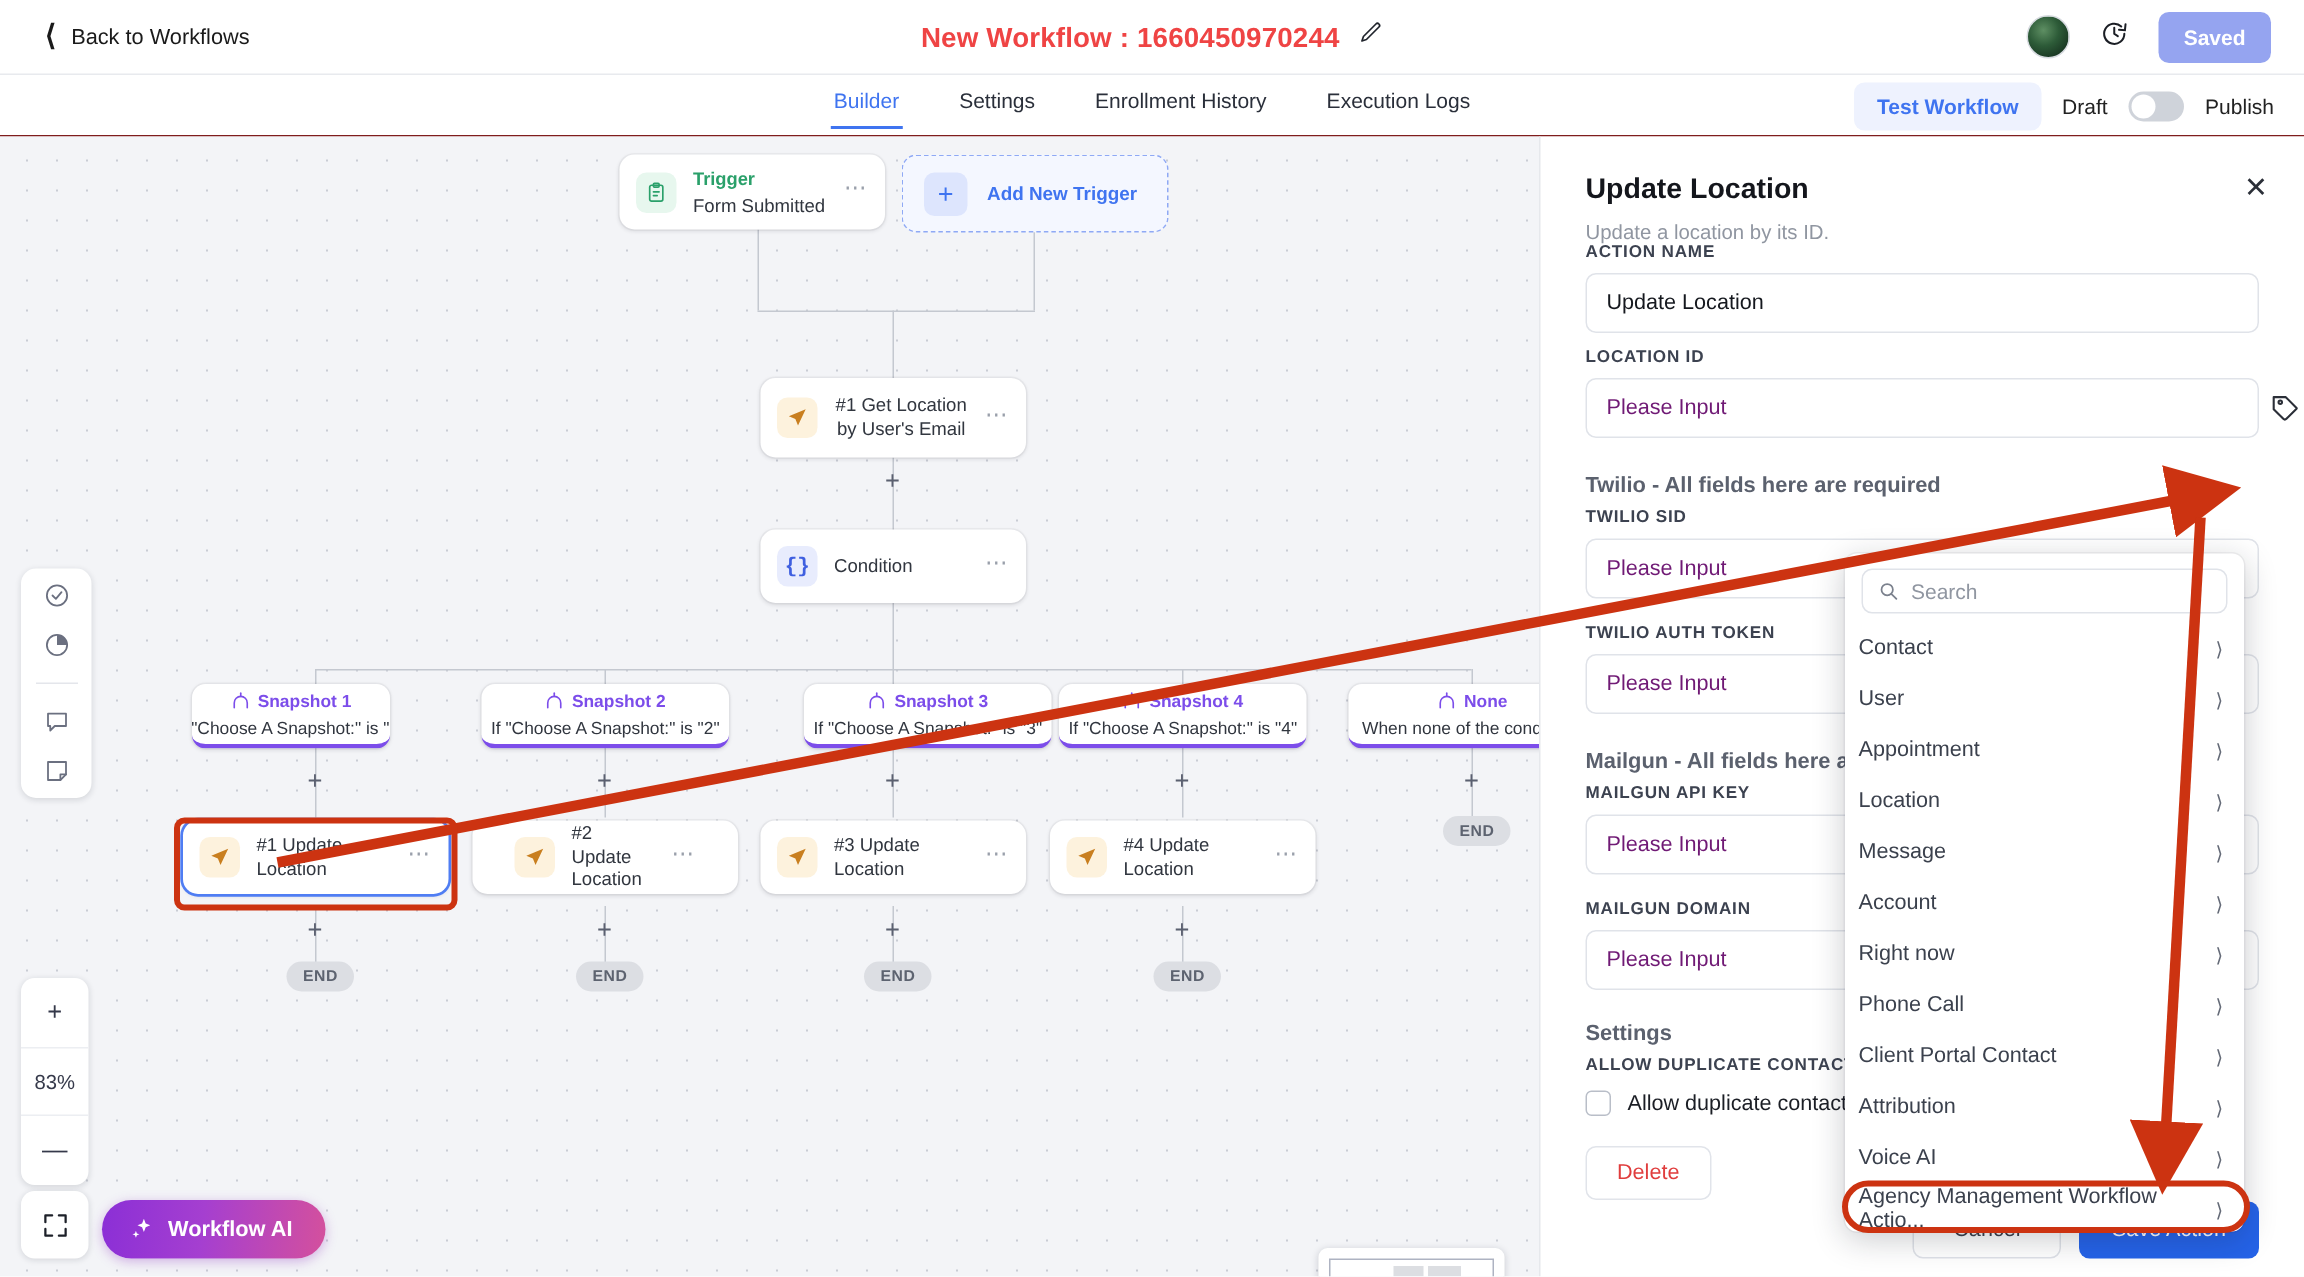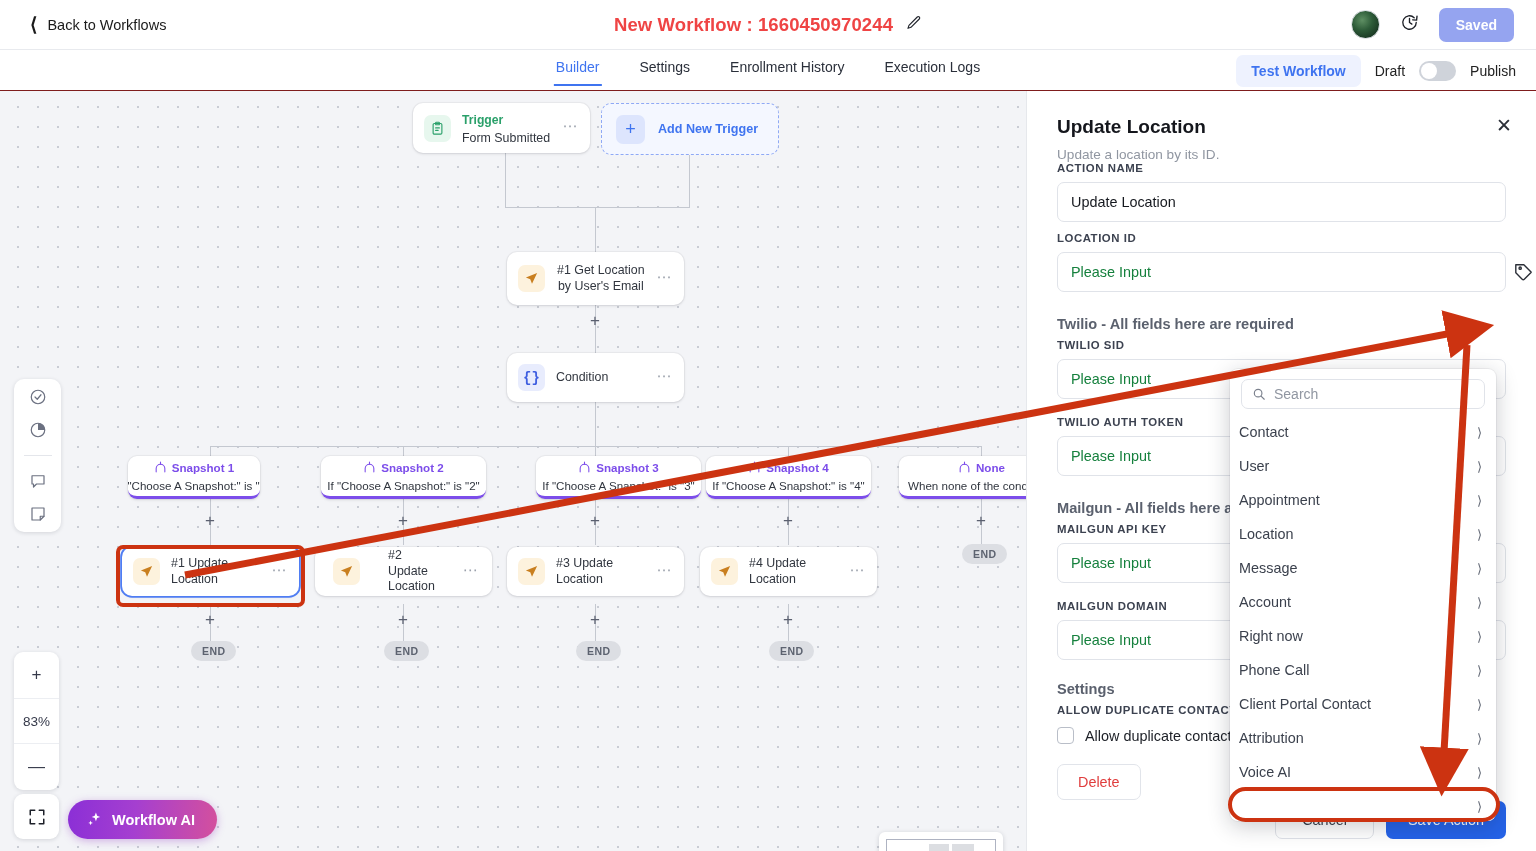--- a/index.html
+++ b/index.html
@@ -191,21 +191,21 @@
     color: #2b2f38; cursor: pointer; line-height: 1;
   }
   .fld-label {
     font-size: 11.4px; font-weight: 700; color: #3c4250;
     letter-spacing: .55px; margin-bottom: 8px;
   }
   .fld-group { font-size: 14.6px; font-weight: 700; color: #5b616e; margin-top: 26px; }
   .fld-group-sm { font-size: 14.6px; font-weight: 700; color: #5b616e; margin-top: 24px; }
   .input {
     width: 100%; height: 40px; border: 1px solid #e0e3e9; border-radius: 7px;
-    background: #fff; padding: 0 13px; font-size: 14.4px; color: #15803d;
+    background: #fff; padding: 0 13px; font-size: 14.4px; color: #701a75;
     display: flex; align-items: center; position: relative;
   }
   .input.filled { color: #15181e; }
   .tag-ico { position: absolute; right: -28px; top: 9px; cursor: pointer; }
   .chk-row { display: flex; align-items: center; gap: 11px; margin-top: 11px; }
   .chkbox {
     width: 17px; height: 17px; border: 1.6px solid #b9bec8; border-radius: 4px;
     background: #fff; cursor: pointer;
   }
   .chk-lbl { font-size: 14.4px; color: #1b1e25; }
@@ -422,21 +422,21 @@
 
     <div class="node selected-node" style="left:122px;top:456px;width:177px;height:49px;padding:0 11px;gap:11px;align-items:center;">
       <span class="node-ico ico-orange">
         <svg width="15" height="15" viewBox="0 0 24 24" fill="#c97f1f">
             <path d="M21 3 3 10.5l7 2.8 2.8 7L21 3z"></path>
           </svg>
       </span>
       <span class="node-label">#1 Update Location</span>
       <span class="dots">⋯</span>
     </div>
-    <div class="node" style="left:315px;top:456px;width:177px;height:49px;padding:0 18px;gap:28px;">
+    <div class="node" style="left:315px;top:456px;width:177px;height:49px;padding:0 28px;gap:11px;">
       <span class="node-ico ico-orange">
         <svg width="15" height="15" viewBox="0 0 24 24" fill="#c97f1f">
             <path d="M21 3 3 10.5l7 2.8 2.8 7L21 3z"></path>
           </svg>
       </span>
       <span class="node-label">#2 Update Location</span>
       <span class="dots">⋯</span>
     </div>
     <div class="node" style="left:507px;top:456px;width:177px;height:49px;padding:0 11px;gap:11px;">
       <span class="node-ico ico-orange">
@@ -617,20 +617,21 @@
       </div>
     <div class="dd-item">
         <span>Attribution</span>
         <span class="chev">⟩</span>
       </div>
     <div class="dd-item">
         <span>Voice AI</span>
         <span class="chev">⟩</span>
       </div>
     <div class="dd-item highlighted">
+        <span>Agency Management Workflow Actio...</span>
         <span class="chev">⟩</span>
       </div>
   </div>
 
   <svg class="anno" style="left:0;top:0;width:1536px;height:851px;">
     <defs>
       <marker id="ah" markerWidth="7" markerHeight="7" refX="3.2" refY="3.5" orient="auto">
         <polygon points="0,0 7,3.5 0,7" fill="#cc3311"></polygon>
       </marker>
     </defs>

